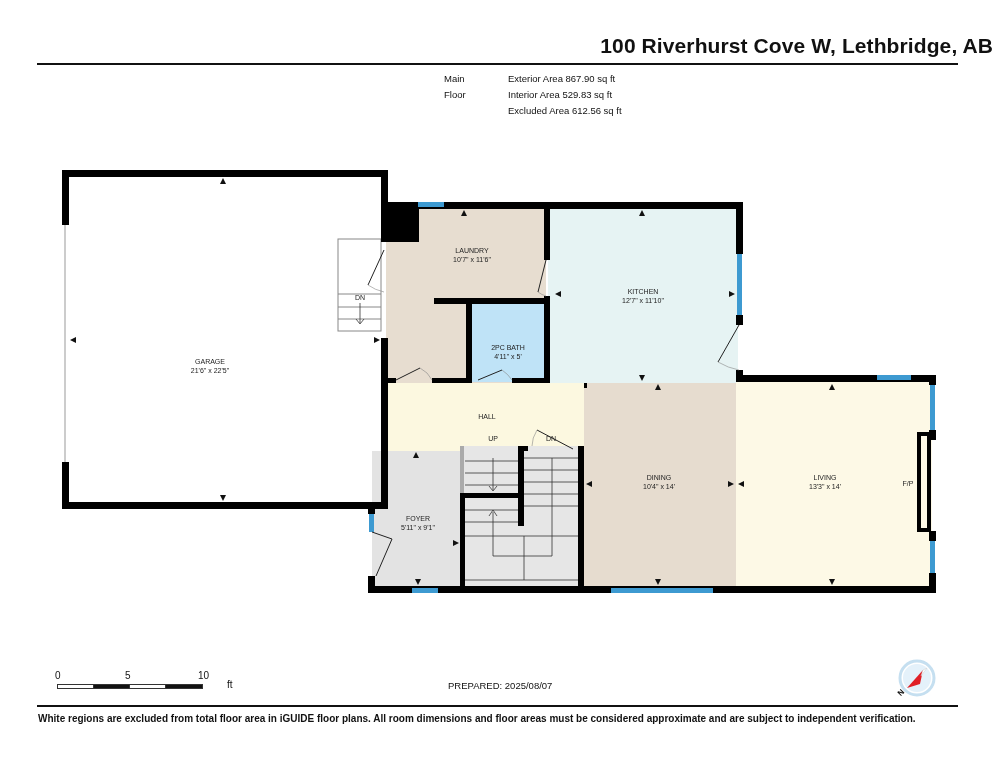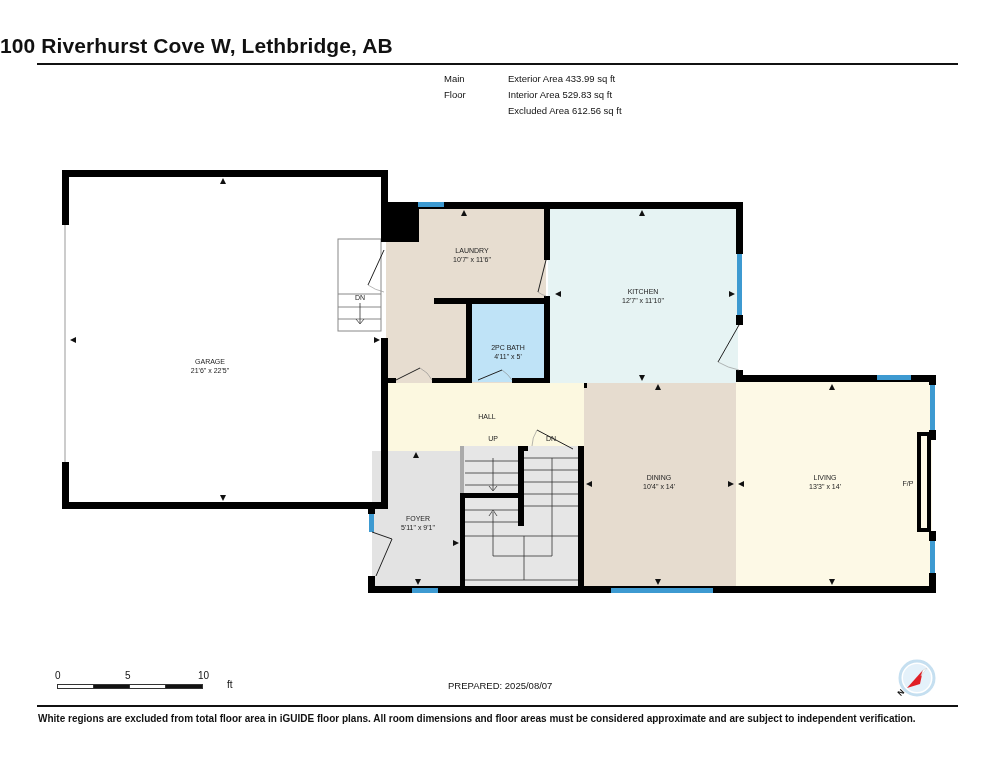--- a/index.html
+++ b/index.html
@@ -1,17 +1,17 @@
 <!DOCTYPE html>
 <html><head>
 <meta charset="utf-8">
 <style>
   html, body { margin: 0; padding: 0; background: #ffffff; }
   body { width: 993px; height: 768px; position: relative; overflow: hidden; font-family: "Liberation Sans", sans-serif; color: #111; }
-  .title { position: absolute; left: 0; top: 34px; width: 993px; text-align: left; font-size: 21px; font-weight: bold; letter-spacing: 0.1px; }
+  .title { position: absolute; left: 0; top: 34px; width: 993px; text-align: right; font-size: 21px; font-weight: bold; letter-spacing: 0.1px; }
   .rule-top { position: absolute; left: 37px; top: 63px; width: 921px; height: 2px; background: #111; }
   .areas { position: absolute; top: 71px; left: 444px; font-size: 9.5px; line-height: 16px; }
   .areas .floor-label { position: absolute; left: 0; top: 0; font-weight: normal; }
   .areas .area-lines { position: absolute; left: 64px; top: 0; white-space: nowrap; }
   svg.plan { position: absolute; left: 0; top: 0; }
   .room-label { font-family: "Liberation Sans", sans-serif; font-size: 7px; fill: #222; text-anchor: middle; }
   .scale { position: absolute; left: 55px; top: 670px; width: 170px; height: 24px; }
   .scale span { position: absolute; font-size: 10px; top: 0; }
   .scale .bar { position: absolute; top: 14px; height: 5px; border: 1px solid #333; box-sizing: border-box; }
   .scale .unit { top: 9px; padding-left: 20px; }
@@ -22,21 +22,21 @@
 </style>
 </head>
 <body>
 
 <div class="title">100 Riverhurst Cove W, Lethbridge, AB</div>
 <div class="rule-top"></div>
 
 <div class="areas">
   <div class="floor-label">Main Floor</div>
   <div class="area-lines">
-    <div>Exterior Area 433.99 sq ft</div>
+    <div>Exterior Area 867.90 sq ft</div>
     <div>Interior Area 529.83 sq ft</div>
     <div>Excluded Area 612.56 sq ft</div>
   </div>
 </div>
 
 <svg class="plan" width="993" height="768" viewBox="0 0 993 768">
 
   <rect x="386" y="208" width="160" height="175" fill="#e7ddd0"></rect>
   <rect x="470" y="304" width="76" height="78" fill="#bfe3f7"></rect>
   <rect x="548" y="206" width="190" height="177" fill="#e6f3f3"></rect>

